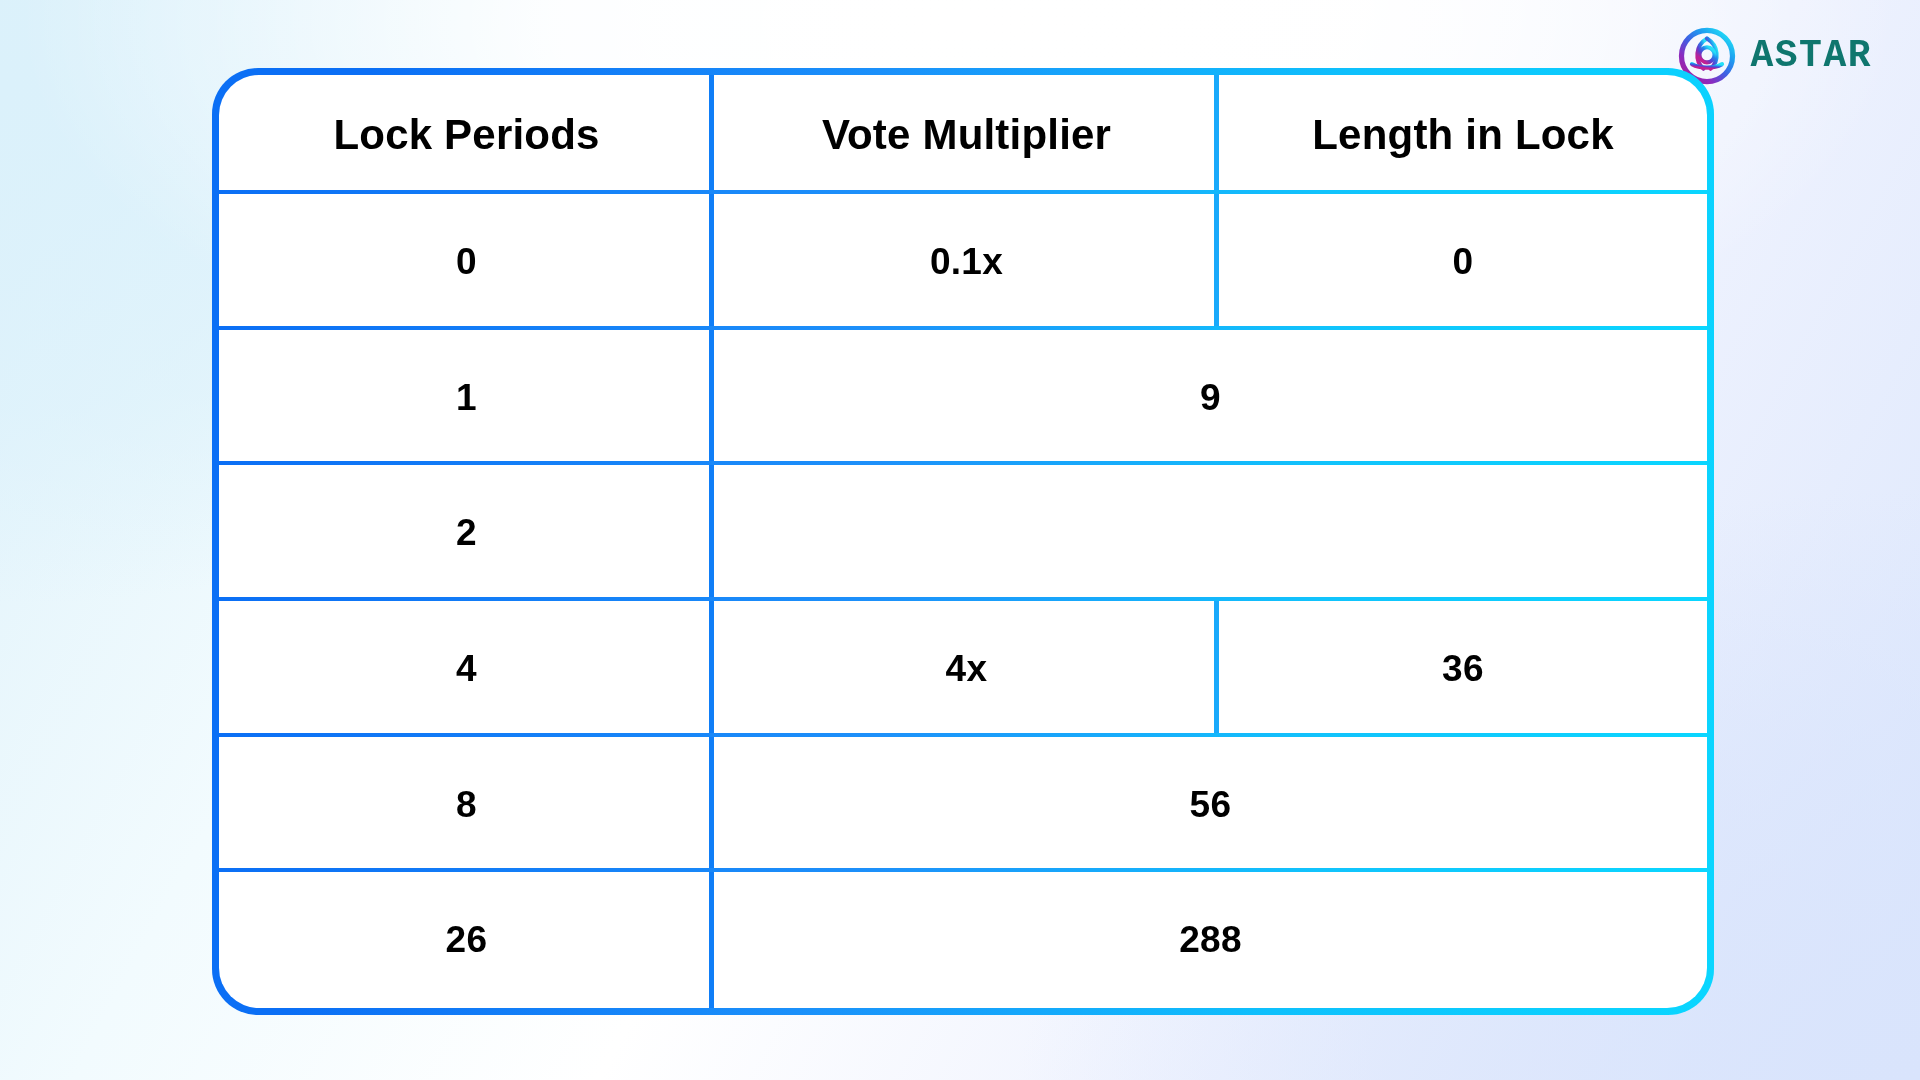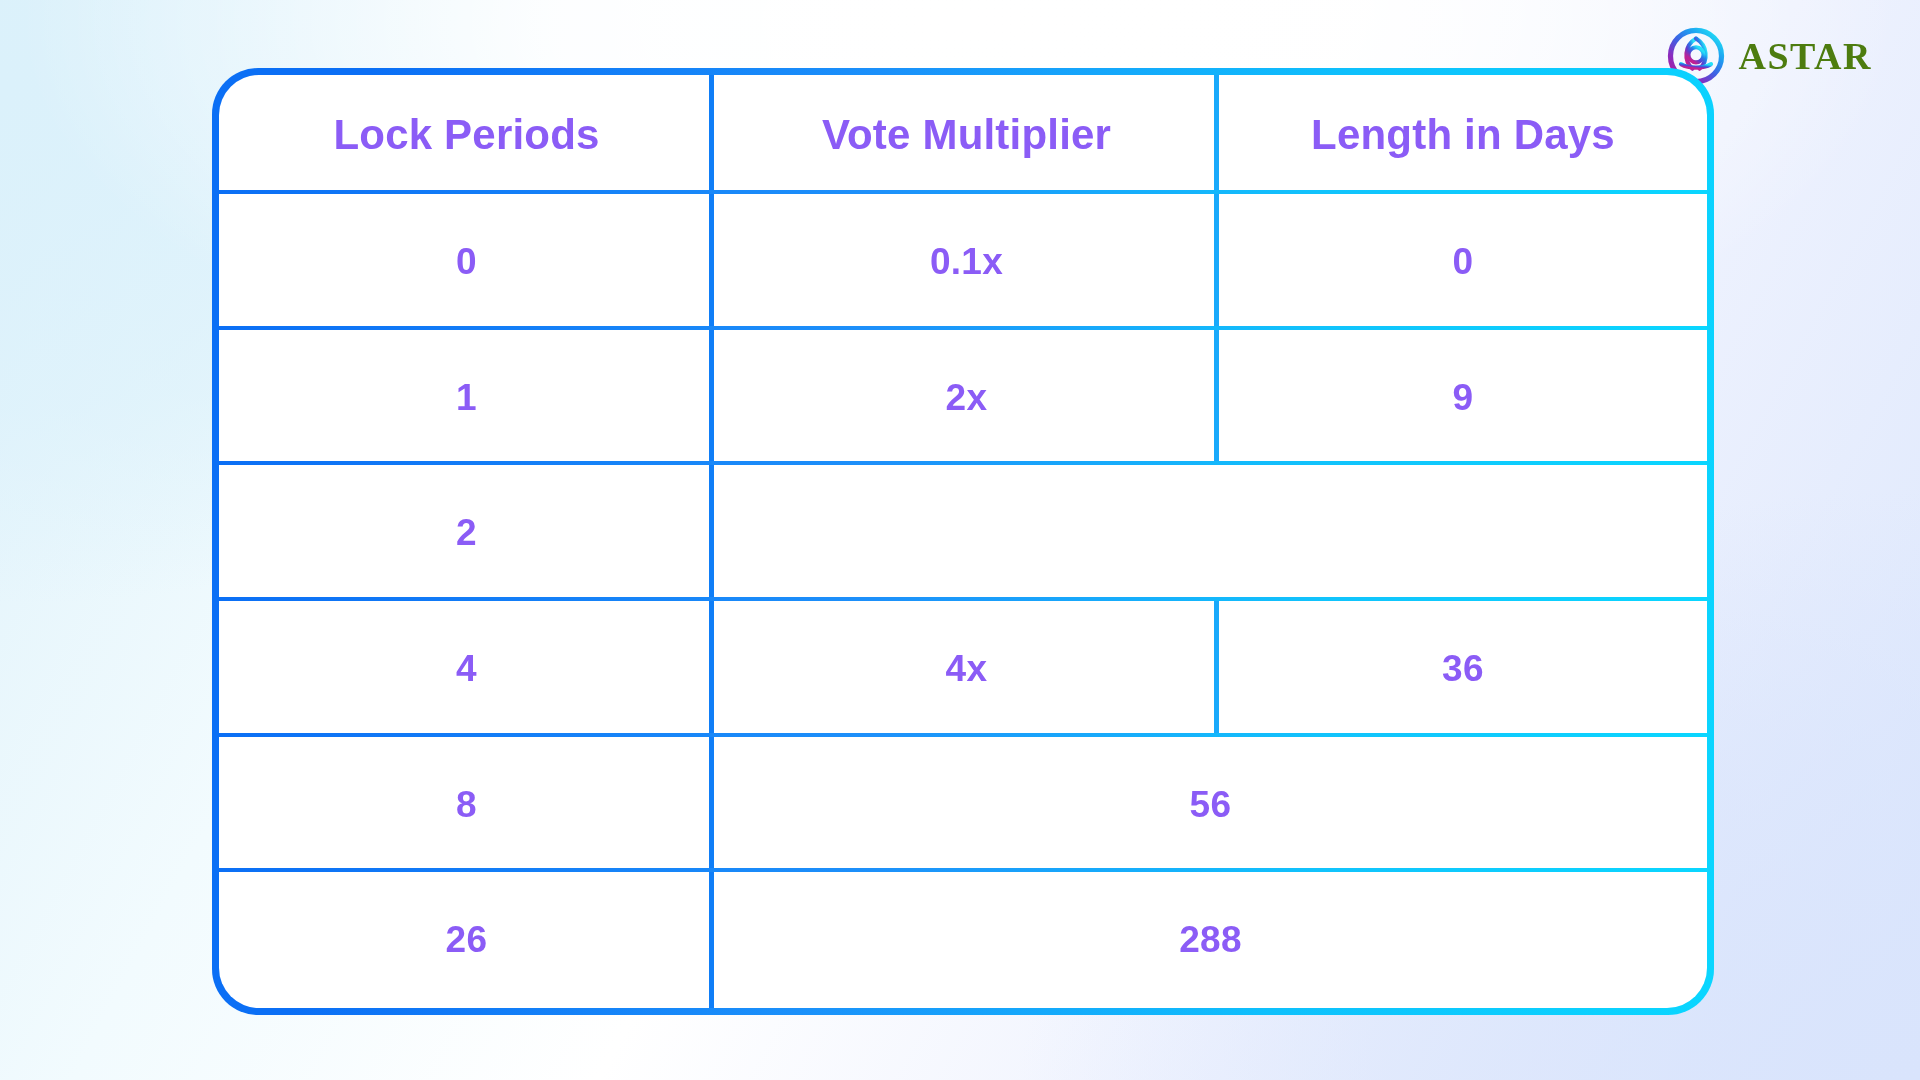--- a/index.html
+++ b/index.html
@@ -23,25 +23,25 @@
   .logo-wrap {
     position: absolute;
     top: 27px;
     right: 48px;
     display: flex;
     align-items: center;
     gap: 14px;
   }
   .logo-mark { width: 58px; height: 58px; display: block; }
   .logo-text {
-    font-family: Liberation Serif, serif;
+    font-family: Liberation Mono, monospace;
     font-weight: 700;
     font-size: 38px;
     letter-spacing: 1.5px;
-    color: #4d7c0f;
+    color: #0f766e;
     line-height: 1;
     white-space: nowrap;
   }
 
   
   .table-frame {
     position: absolute;
     left: 212px;
     top: 68px;
     width: 1502px;
@@ -79,21 +79,21 @@
   }
   .t-row:last-child::after { display: none; }
 
   
   .t-cell {
     display: flex;
     align-items: center;
     justify-content: center;
     position: relative;
     box-sizing: border-box;
-    color: #8b5cf6;
+    color: #000000;
     text-align: center;
     white-space: nowrap;
   }
   .col-0 { flex: 0 0 495px; }
   .col-1 { flex: 0 0 505px; }
   .col-2 { flex: 1 1 auto; }
 
   
   .col-0::after, .col-1::after {
     content: "";
@@ -145,32 +145,31 @@
   </svg>
   <span class="logo-text">ASTAR</span>
 </div>
 
 <div class="table-frame">
   <div class="table-inner">
 
     <div class="t-row header-row">
       <div class="t-cell is-head col-0">Lock Periods</div>
       <div class="t-cell is-head col-1">Vote Multiplier</div>
-      <div class="t-cell is-head col-2">Length in Days</div>
+      <div class="t-cell is-head col-2">Length in Lock</div>
     </div>
 
     <div class="t-row">
       <div class="t-cell is-data col-0">0</div>
       <div class="t-cell is-data col-1">0.1x</div>
       <div class="t-cell is-data col-2">0</div>
     </div>
 
     <div class="t-row">
       <div class="t-cell is-data col-0">1</div>
-      <div class="t-cell is-data col-1">2x</div>
       <div class="t-cell is-data col-2">9</div>
     </div>
 
     <div class="t-row">
       <div class="t-cell is-data col-0">2</div>
     </div>
 
     <div class="t-row">
       <div class="t-cell is-data col-0">4</div>
       <div class="t-cell is-data col-1">4x</div>

